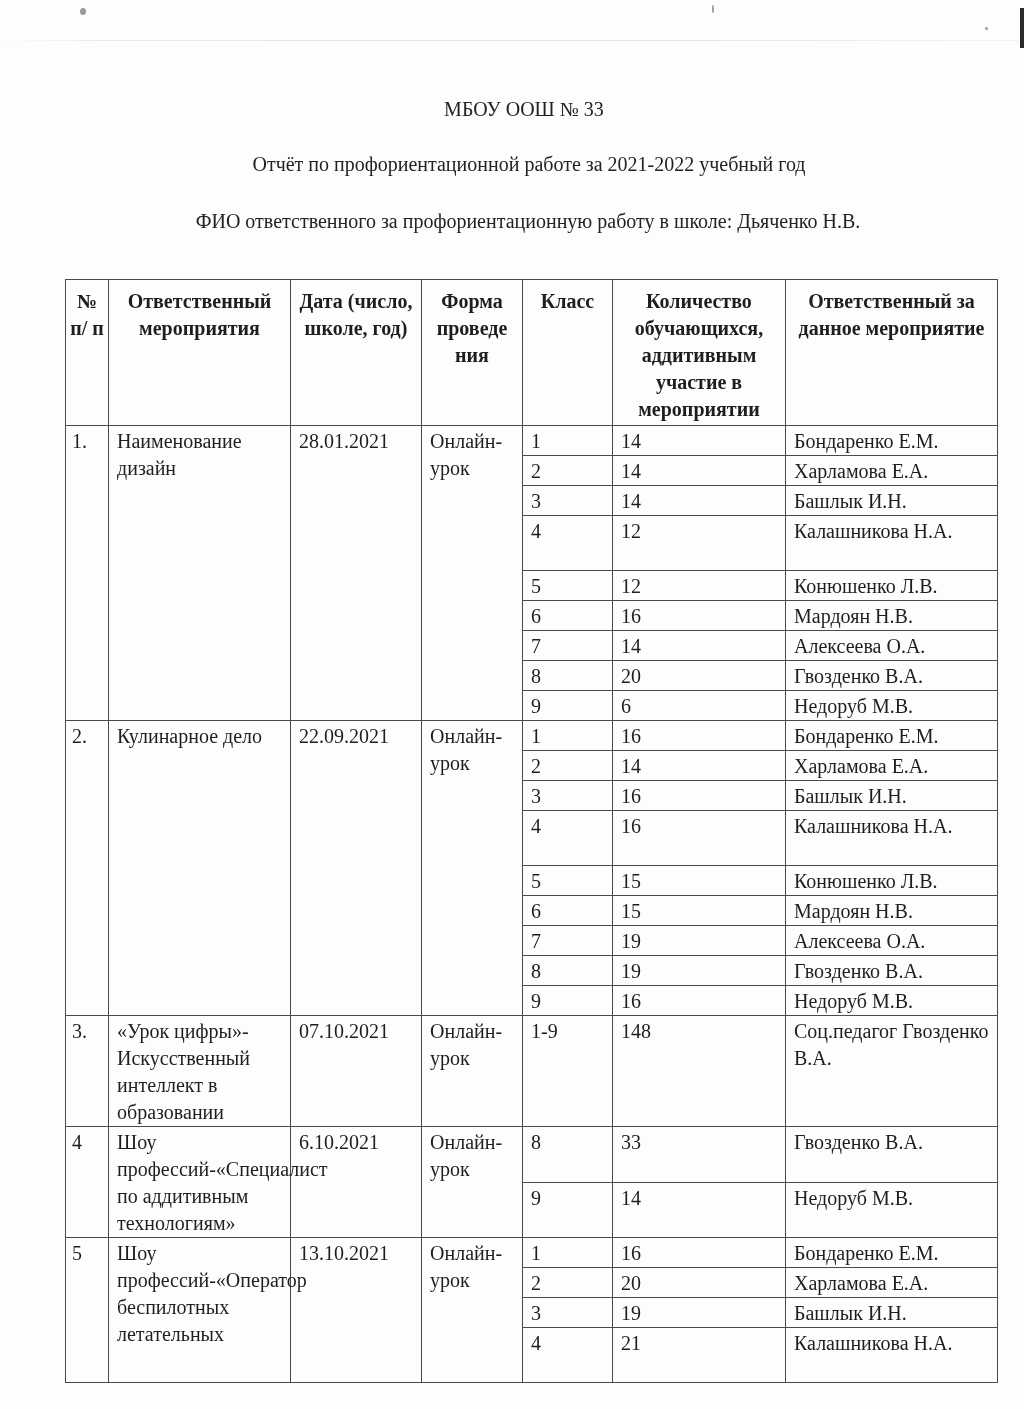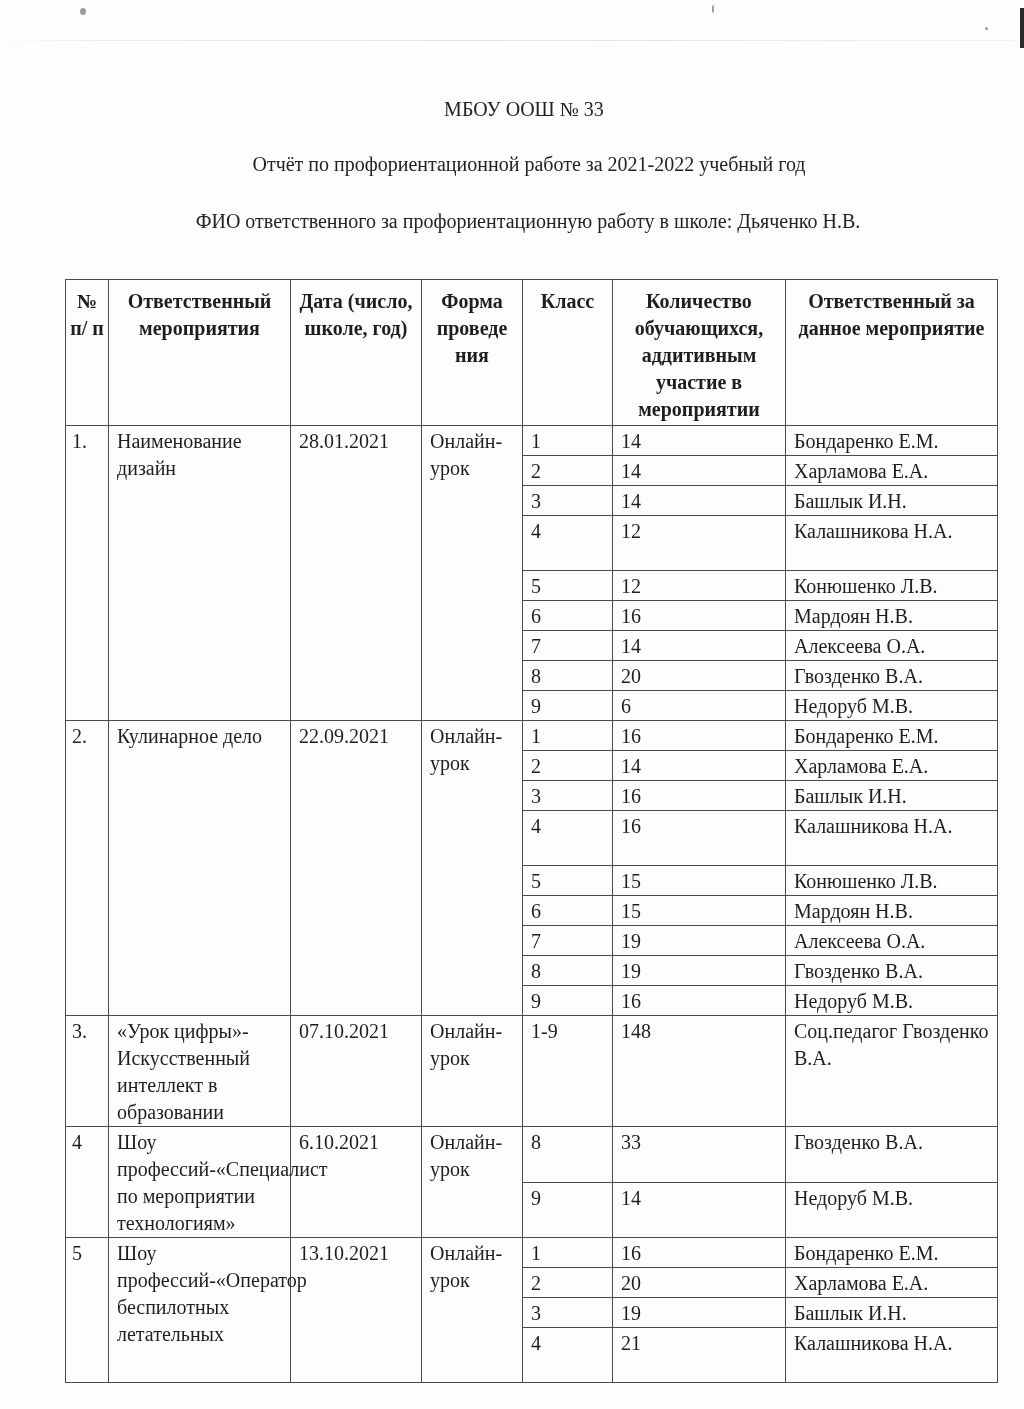--- a/index.html
+++ b/index.html
@@ -193,21 +193,21 @@
         <td rowspan="1" class="c-num">3.</td>
         <td rowspan="1">«Урок цифры»-Искусственный интеллект в образовании</td>
         <td rowspan="1">07.10.2021</td>
         <td rowspan="1">Онлайн-урок</td>
         <td>1-9</td>
         <td>148</td>
         <td>Соц.педагог Гвозденко В.А.</td>
       </tr>
       <tr class="sub">
         <td rowspan="2" class="c-num">4</td>
-        <td rowspan="2">Шоу профессий-«Специалист по мероприятии технологиям»</td>
+        <td rowspan="2">Шоу профессий-«Специалист по аддитивным технологиям»</td>
         <td rowspan="2">6.10.2021</td>
         <td rowspan="2">Онлайн-урок</td>
         <td>8</td>
         <td>33</td>
         <td>Гвозденко В.А.</td>
       </tr>
       <tr class="sub">
         <td>9</td>
         <td>14</td>
         <td>Недоруб М.В.</td>

